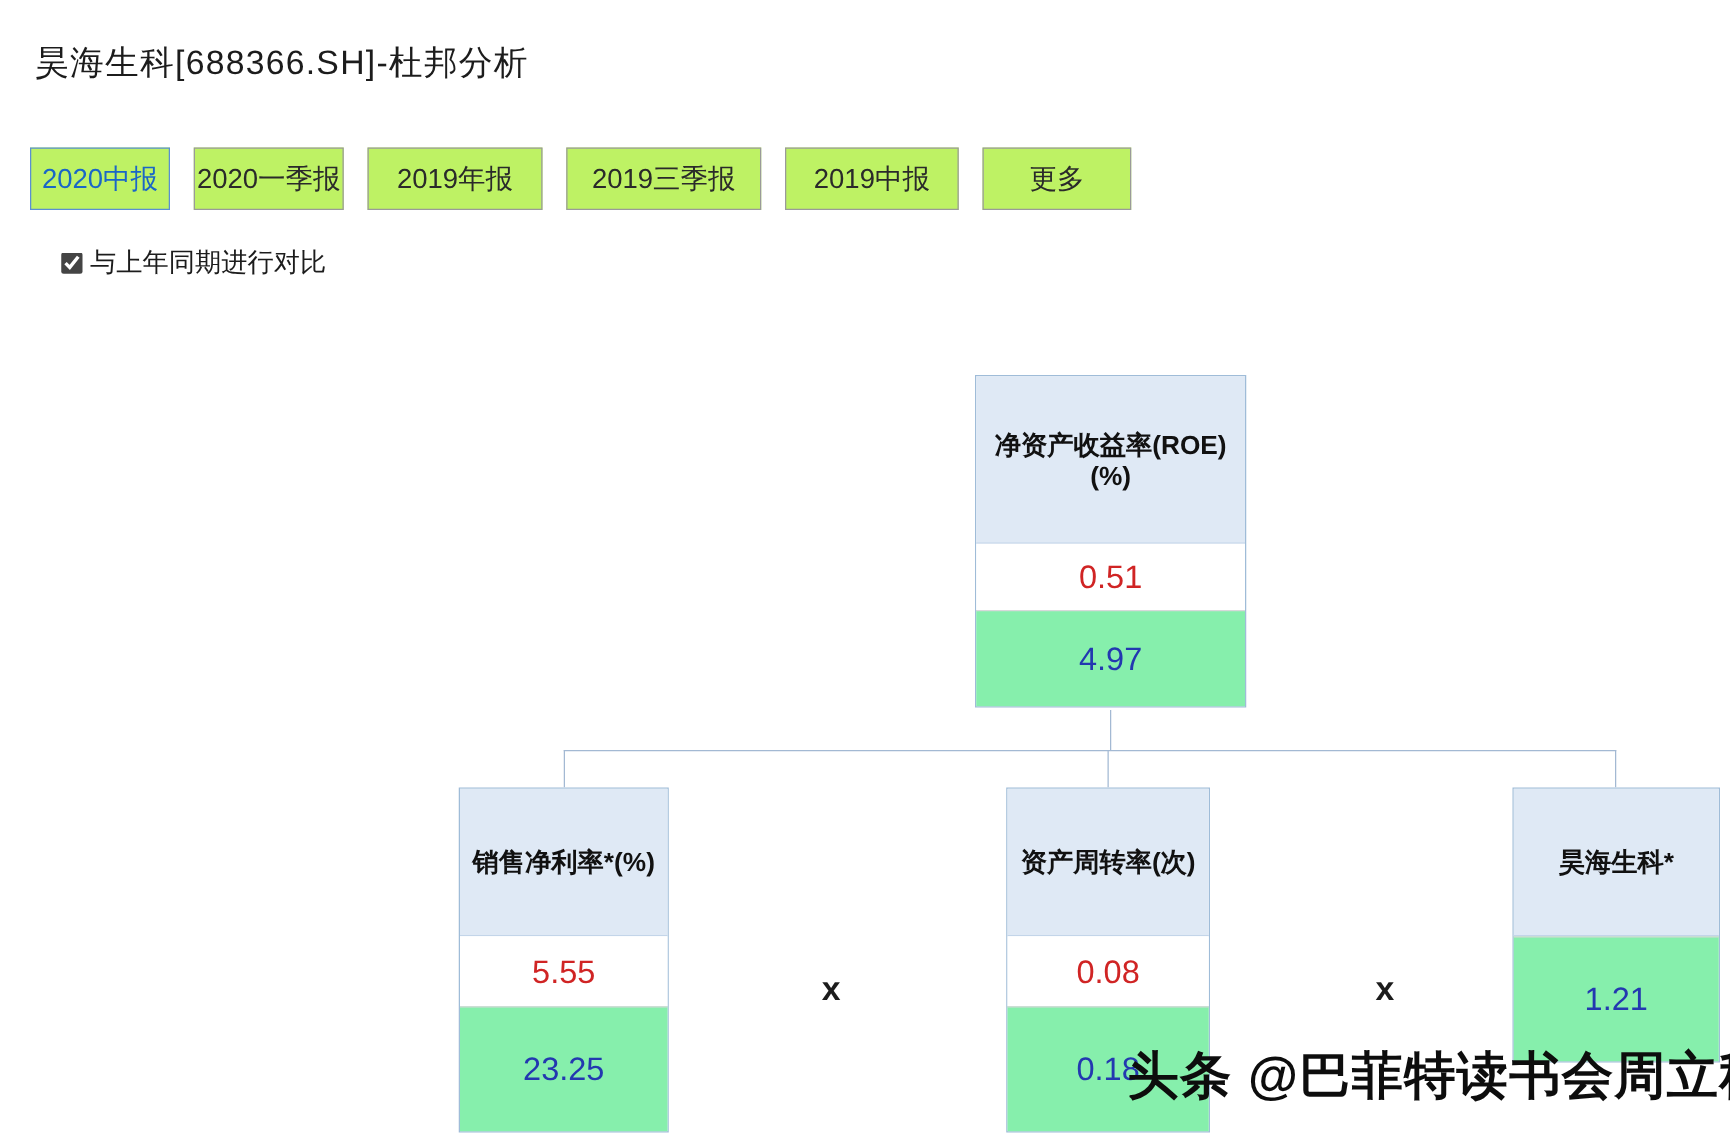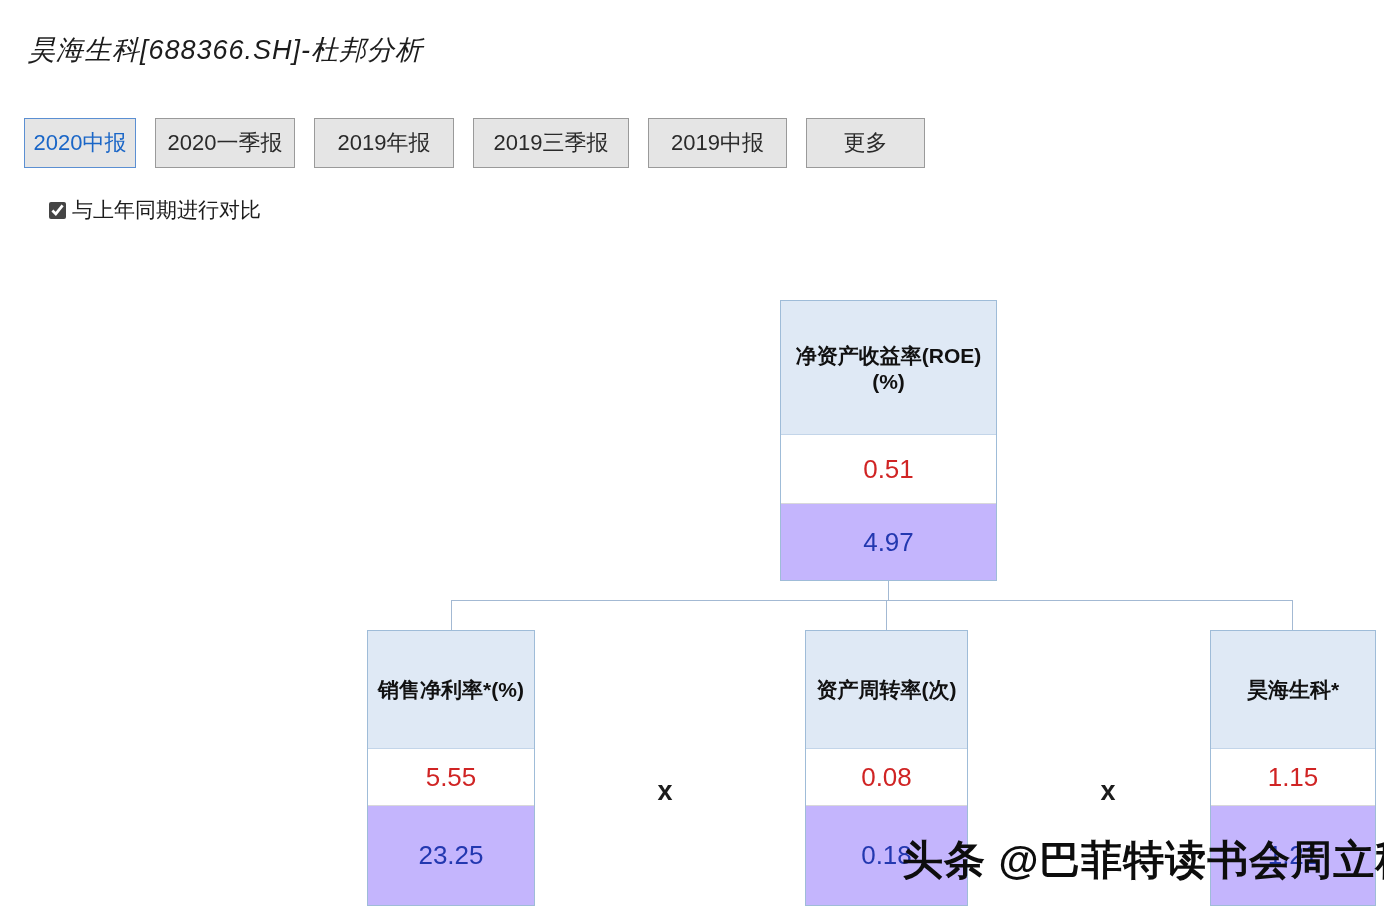--- a/index.html
+++ b/index.html
@@ -7,36 +7,35 @@
   body {
     width: 1384px; height: 912px;
     position: relative; overflow: hidden;
     font-family: "Liberation Sans", "DejaVu Sans", sans-serif;
     color: #222;
   }
   .page-title {
     position: absolute; left: 28px; top: 32px;
     font-size: 27px; font-weight: 500; color: #1c1c1c;
     letter-spacing: 1px;
-    font-style: italic;
   }
   .tabs {
     position: absolute; left: 24px; top: 118px;
     display: flex; gap: 19px;
   }
   .tab {
-    height: 50px; background: #e5e5e5;
+    height: 50px; background: #bef264;
     border: 1px solid #9a9a9a;
     font-size: 22px; color: #2a2a2a;
     font-family: inherit;
     display: flex; align-items: center; justify-content: center;
     cursor: pointer;
   }
   .tab:nth-child(1) { width: 112px; }
-  .tab:nth-child(2) { width: 140px; }
+  .tab:nth-child(2) { width: 120px; }
   .tab:nth-child(3) { width: 140px; }
   .tab:nth-child(4) { width: 156px; }
   .tab:nth-child(5) { width: 139px; }
   .tab:nth-child(6) { width: 119px; }
   .tab.active {
     border: 1px solid #5b8fd2;
     color: #1a66c7;
   }
   .compare-row {
     position: absolute; left: 6px; top: 196px;
@@ -59,28 +58,28 @@
     display: flex; align-items: center; justify-content: center;
     font-weight: bold; font-size: 21px; color: #111;
     text-align: center; padding: 0 6px;
   }
   .node-current {
     background: #ffffff;
     display: flex; align-items: center; justify-content: center;
     font-size: 26px; color: #d02424;
   }
   .node-prior {
-    background: #c4b5fd;
+    background: #86efac;
     border-top: 1px solid #d8d8da;
     display: flex; align-items: center; justify-content: center;
     font-size: 26px; color: #2338b0;
   }
   .node-roe { left: 780px; top: 300px; width: 217px; }
   .node-roe .node-header { height: 134px; }
-  .node-roe .node-current { height: 68px; }
+  .node-roe .node-current { height: 53px; }
   .node-roe .node-prior  { height: 77px; }
   .node-child { top: 630px; }
   .node-child .node-header { height: 118px; }
   .node-child .node-current { height: 56px; }
   .node-child .node-prior  { height: 100px; }
   .node-margin   { left: 367px;  width: 168px; }
   .node-turnover { left: 805px;  width: 163px; }
   .node-equity   { left: 1210px; width: 166px; }
   .cline { position: absolute; background: #a3b9d3; }
   .op {
@@ -140,19 +139,18 @@
   <div class="node node-child node-turnover">
     <div class="node-header">资产周转率(次)</div>
     <div class="node-current">0.08</div>
     <div class="node-prior">0.18</div>
   </div>
 
   <div class="op op-2">x</div>
 
   <div class="node node-child node-equity">
     <div class="node-header">昊海生科*</div>
-    <div class="node-current">1.15</div>
     <div class="node-prior">1.21</div>
   </div>
 
 </div>
 
 <div class="watermark">头条 @巴菲特读书会周立秋</div>
 
 </body></html>

